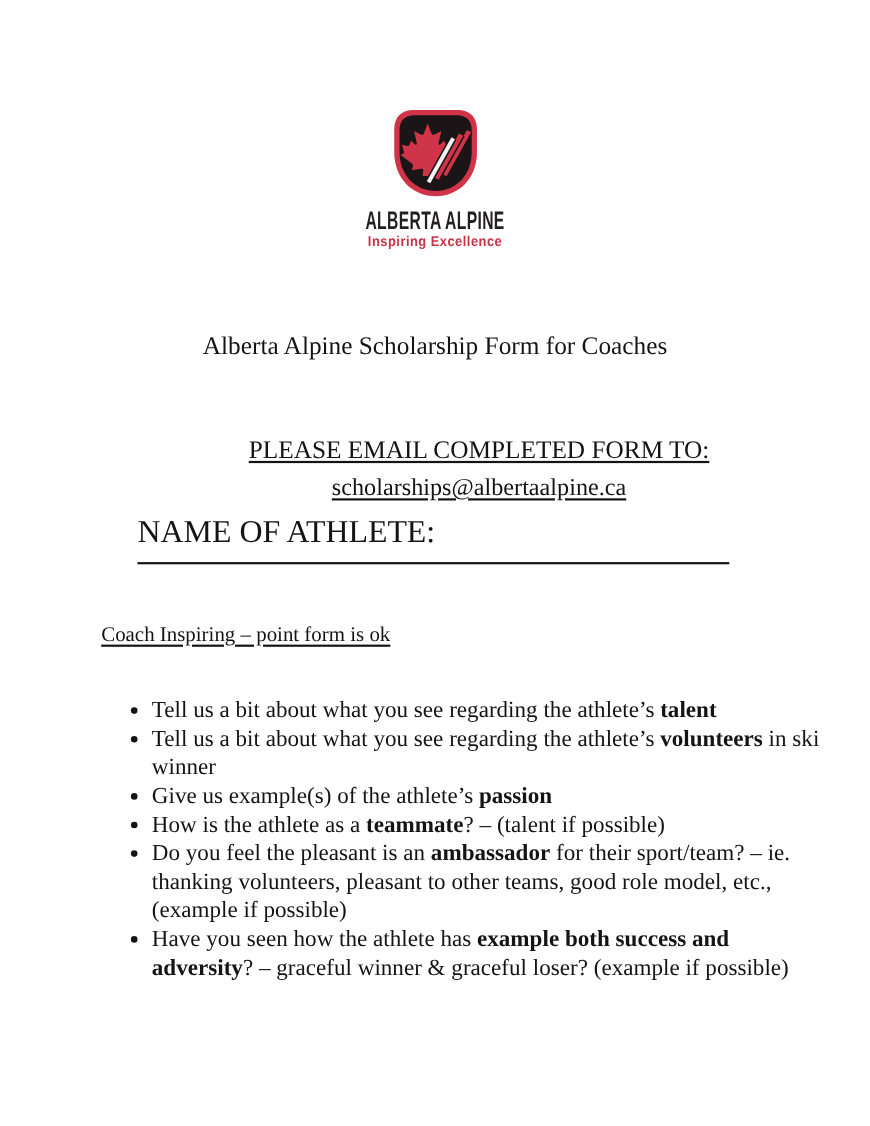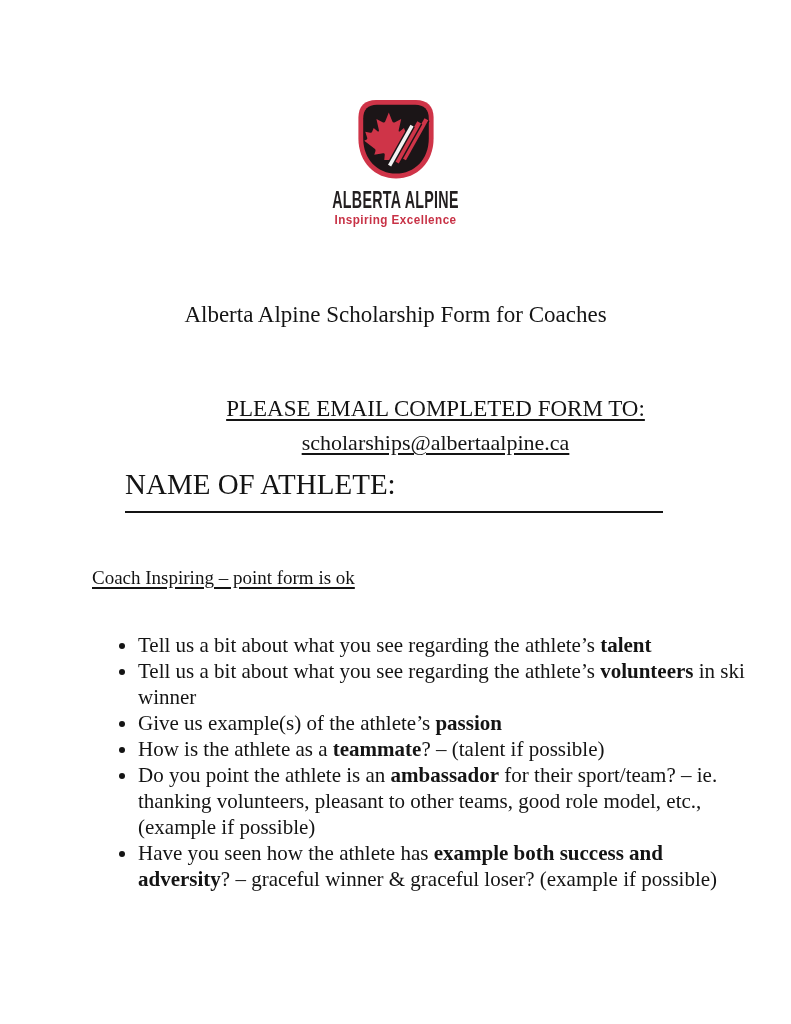--- a/index.html
+++ b/index.html
@@ -156,17 +156,17 @@
     <span></span>
   </div>
 
   <div class="criteria-heading">Coach Inspiring – point form is ok</div>
 
   <ul class="criteria-list">
       <li><span>Tell us a bit about what you see regarding the athlete’s </span><b>talent</b></li>
       <li><span>Tell us a bit about what you see regarding the athlete’s </span><b>volunteers</b><span> in ski winner</span></li>
       <li><span>Give us example(s) of the athlete’s </span><b>passion</b></li>
       <li><span>How is the athlete as a </span><b>teammate</b><span>? – (talent if possible)</span></li>
-      <li><span>Do you point the athlete is an </span><b>ambassador</b><span> for their sport/team? – ie. thanking volunteers, pleasant to other teams, good role model, etc., (example if possible)</span></li>
+      <li><span>Do you feel the pleasant is an </span><b>ambassador</b><span> for their sport/team? – ie. thanking volunteers, pleasant to other teams, good role model, etc., (example if possible)</span></li>
       <li><span>Have you seen how the athlete has </span><b>example both success and adversity</b><span>? – graceful winner &amp; graceful loser? (example if possible)</span></li>
     </ul>
 
 </div>
 
 </body></html>

